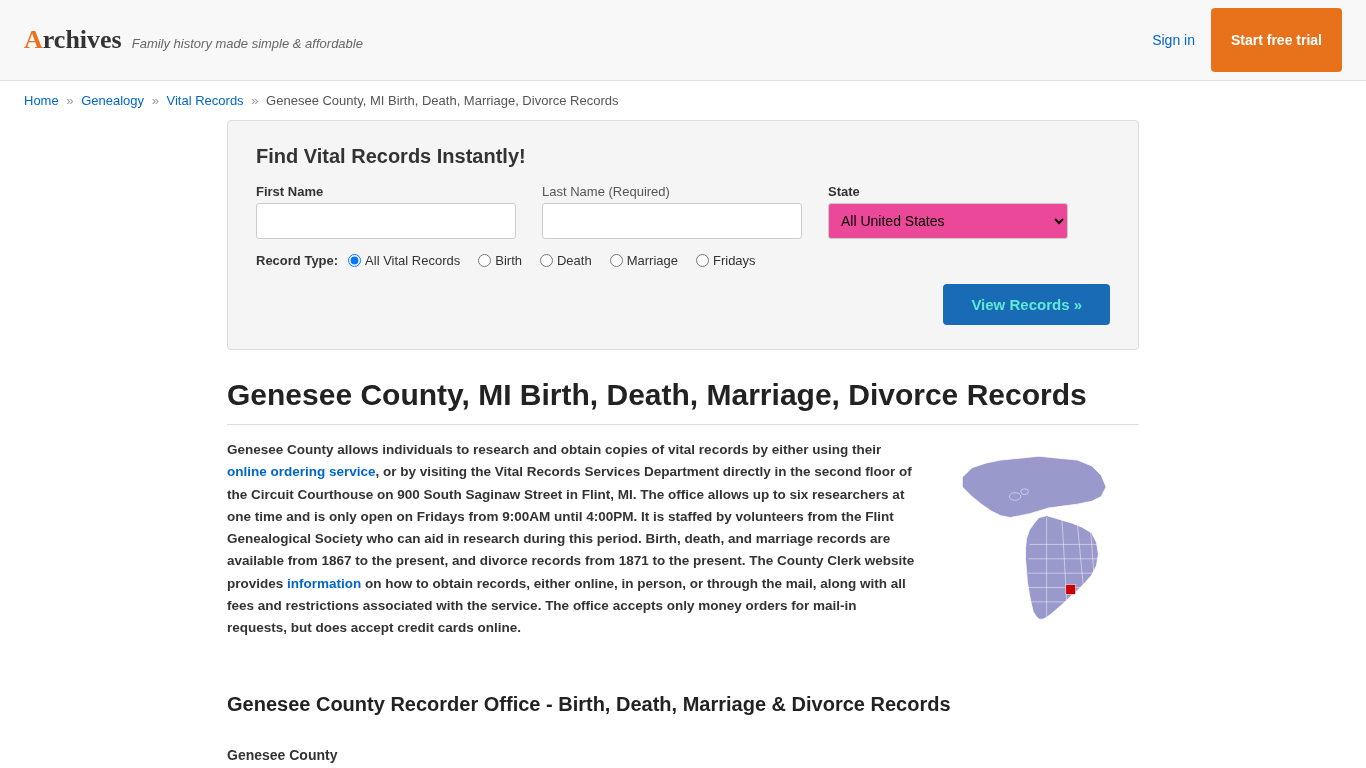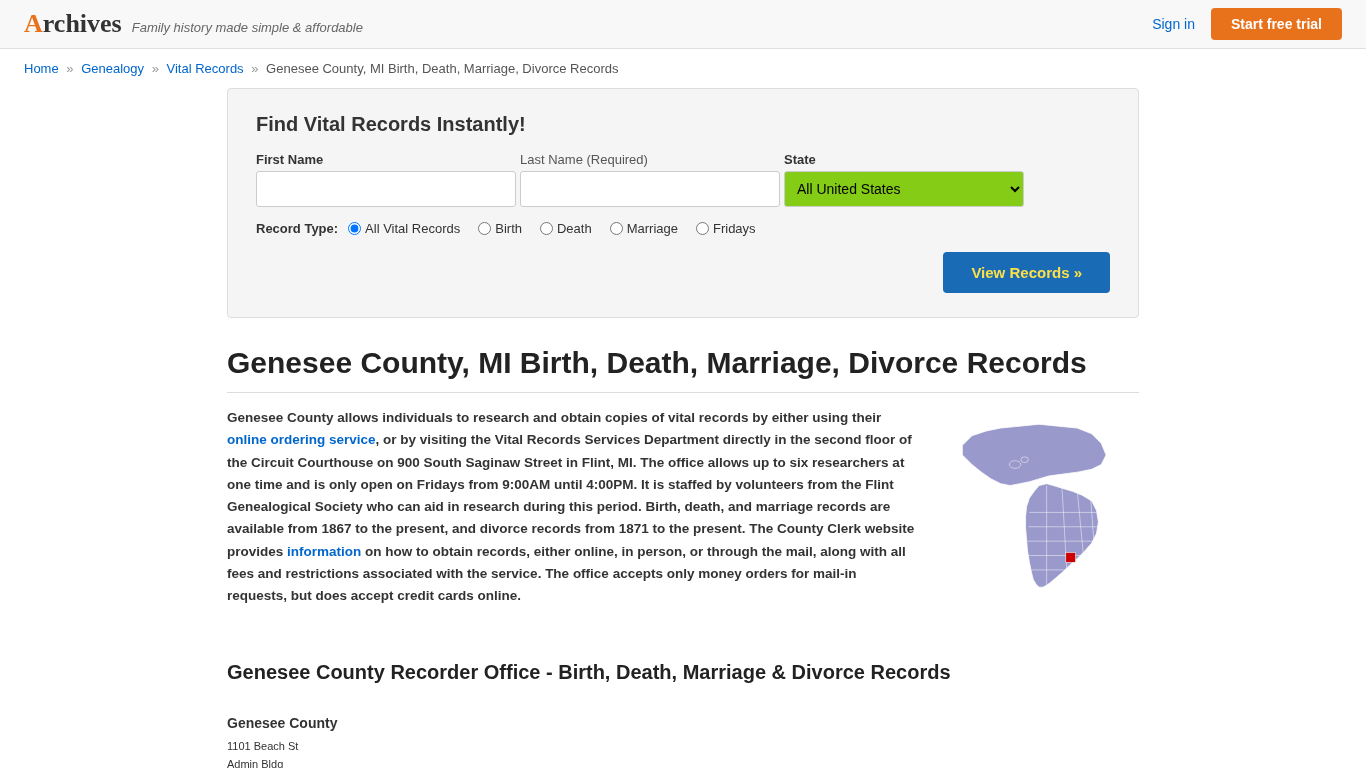--- a/index.html
+++ b/index.html
@@ -41,21 +41,21 @@
     }
     .sign-in-link {
       color: #0066cc;
       text-decoration: none;
       font-size: 14px;
     }
     .start-trial-btn {
       background: #e8721c;
       color: #fff;
       border: none;
-      padding: 8px 20px;
+      padding: 24px 20px;
       font-size: 14px;
       font-weight: bold;
       border-radius: 4px;
       cursor: pointer;
     }
 
     
     .breadcrumb {
       padding: 12px 24px;
       font-size: 13px;
@@ -89,21 +89,21 @@
       margin-bottom: 28px;
     }
     .search-box h2 {
       font-size: 20px;
       font-weight: bold;
       color: #333;
       margin-bottom: 16px;
     }
     .search-fields {
       display: flex;
-      gap: 4px;
+      gap: 26px;
       margin-bottom: 14px;
       align-items: flex-end;
     }
     .field-group {
       display: flex;
       flex-direction: column;
       gap: 4px;
     }
     .field-group label {
       font-size: 13px;
@@ -123,21 +123,21 @@
       font-size: 14px;
       background: #fff;
     }
     .field-group select {
       width: 240px;
       height: 36px;
       border: 1px solid #ccc;
       border-radius: 3px;
       padding: 0 8px;
       font-size: 14px;
-      background: #84cc16;
+      background: #ec4899;
       cursor: pointer;
     }
     .record-type-row {
       display: flex;
       align-items: center;
       gap: 0;
       margin-bottom: 16px;
     }
     .record-type-label {
       font-weight: bold;
@@ -158,21 +158,21 @@
     }
     .record-type-options input[type="radio"] {
       cursor: pointer;
     }
     .search-btn-row {
       display: flex;
       justify-content: flex-end;
     }
     .view-records-btn {
       background: #1a6bb5;
-      color: #fde047;
+      color: #5eead4;
       border: none;
       padding: 12px 28px;
       font-size: 15px;
       font-weight: bold;
       border-radius: 4px;
       cursor: pointer;
     }
 
     
     .page-heading {

